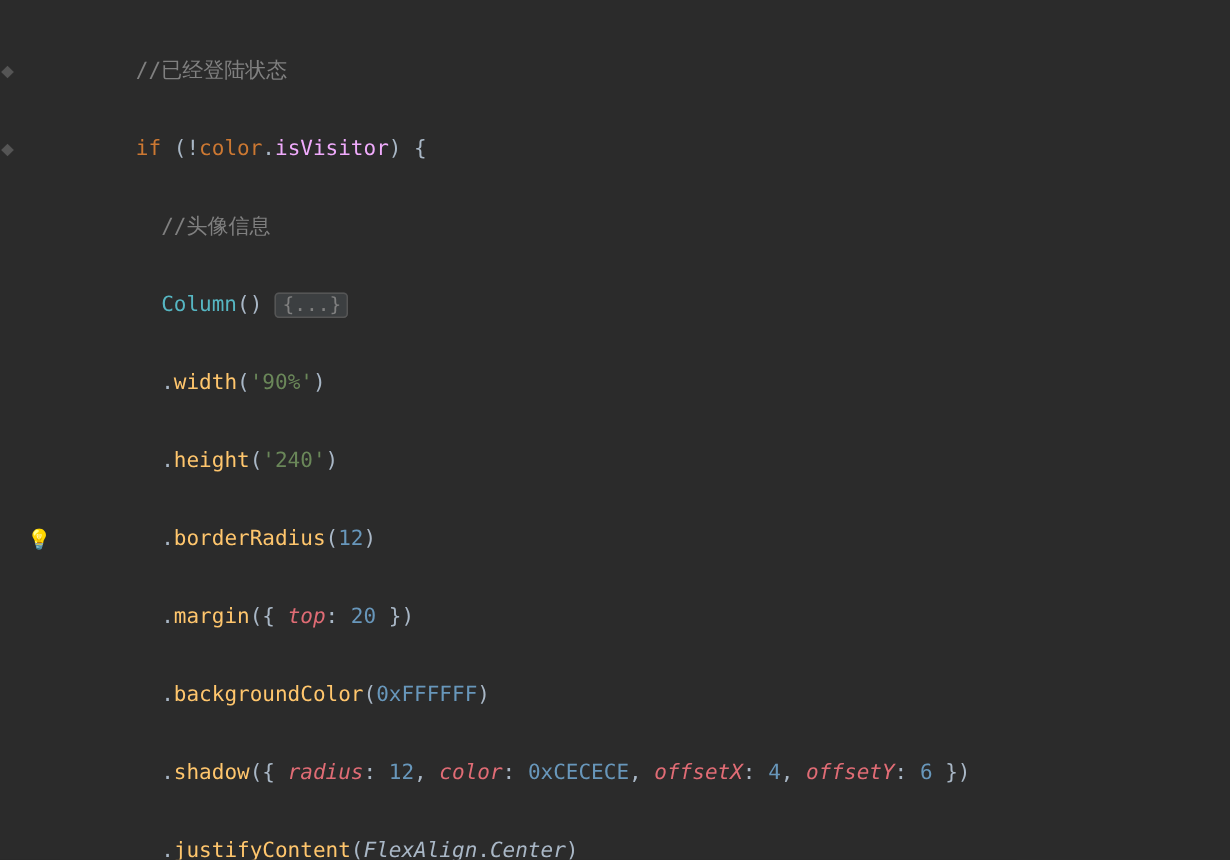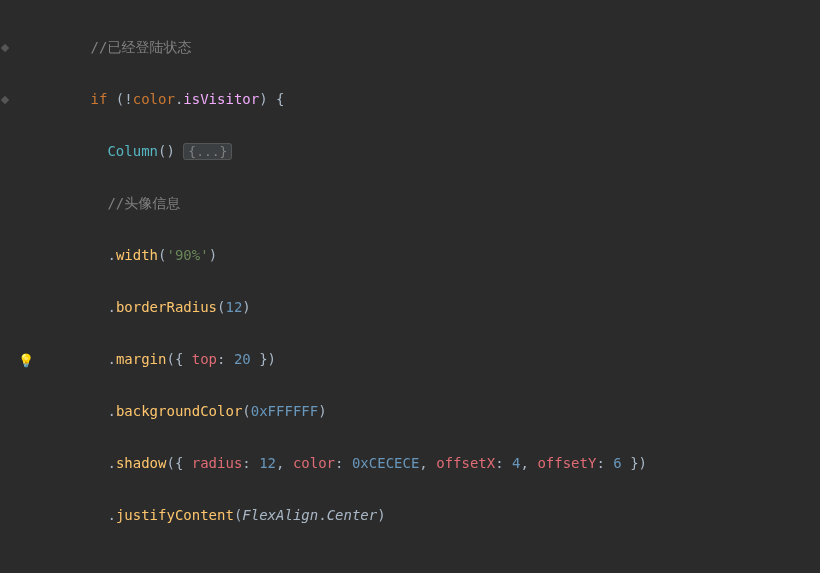--- a/index.html
+++ b/index.html
@@ -65,40 +65,41 @@
     }
     
     .c-comment { color: #808080; margin-top: 48px; }
     .c-keyword { color: #cc7832; margin-top: 40px; }
     .c-this { color: #cc7832; }
     .c-prop { color: #f0abfc; }
     .c-method { color: #ffc66d; }
     .c-func { color: #56b6c2; }
     .c-string { color: #6a8759; }
     .c-number { color: #6897bb; }
-    .c-ident { color: #e06c75; }
+    .c-ident { color: #e06c75; font-style: italic; }
     .c-enum { color: #a9b7c6; font-style: italic; }
     .c-punct { color: #a9b7c6; }
     .c-brace { color: #a9b7c6; }
   </style>
 </head>
 <body>
 
 <div class="gutter">
   <div class="gutter-marker" style="top:45px"></div>
   <div class="gutter-marker" style="top:97px"></div>
   <span class="bulb">💡</span>
 </div>
 
 <div class="code">
 <div class="line">      <span class="c-comment">//已经登陆状态</span></div>
 <div class="line">      <span class="c-keyword">if</span><span class="c-punct"> (!</span><span class="c-this">color</span><span class="c-punct">.</span><span class="c-prop">isVisitor</span><span class="c-punct">) </span><span class="c-brace">{</span></div>
+<div class="line">        <span class="c-comment">//头像信息</span></div>
 <div class="line">        <span class="c-func">Column</span><span class="c-punct">() </span><span class="folded">{...}</span></div>
-<div class="line">        <span class="c-comment">//头像信息</span></div>
 <div class="line">        <span class="c-punct">.</span><span class="c-method">width</span><span class="c-punct">(</span><span class="c-string">'90%'</span><span class="c-punct">)</span></div>
+<div class="line">        <span class="c-punct">.</span><span class="c-method">height</span><span class="c-punct">(</span><span class="c-string">'240'</span><span class="c-punct">)</span></div>
 <div class="line">        <span class="c-punct">.</span><span class="c-method">borderRadius</span><span class="c-punct">(</span><span class="c-number">12</span><span class="c-punct">)</span></div>
 <div class="line">        <span class="c-punct">.</span><span class="c-method">margin</span><span class="c-punct">({ </span><span class="c-ident">top</span><span class="c-punct">: </span><span class="c-number">20</span><span class="c-punct"> })</span></div>
 <div class="line">        <span class="c-punct">.</span><span class="c-method">backgroundColor</span><span class="c-punct">(</span><span class="c-number">0xFFFFFF</span><span class="c-punct">)</span></div>
 <div class="line">        <span class="c-punct">.</span><span class="c-method">shadow</span><span class="c-punct">({ </span><span class="c-ident">radius</span><span class="c-punct">: </span><span class="c-number">12</span><span class="c-punct">, </span><span class="c-ident">color</span><span class="c-punct">: </span><span class="c-number">0xCECECE</span><span class="c-punct">, </span><span class="c-ident">offsetX</span><span class="c-punct">: </span><span class="c-number">4</span><span class="c-punct">, </span><span class="c-ident">offsetY</span><span class="c-punct">: </span><span class="c-number">6</span><span class="c-punct"> })</span></div>
 <div class="line">        <span class="c-punct">.</span><span class="c-method">justifyContent</span><span class="c-punct">(</span><span class="c-enum">FlexAlign</span><span class="c-punct">.</span><span class="c-enum">Center</span><span class="c-punct">)</span></div>
 
 
 
 
 

